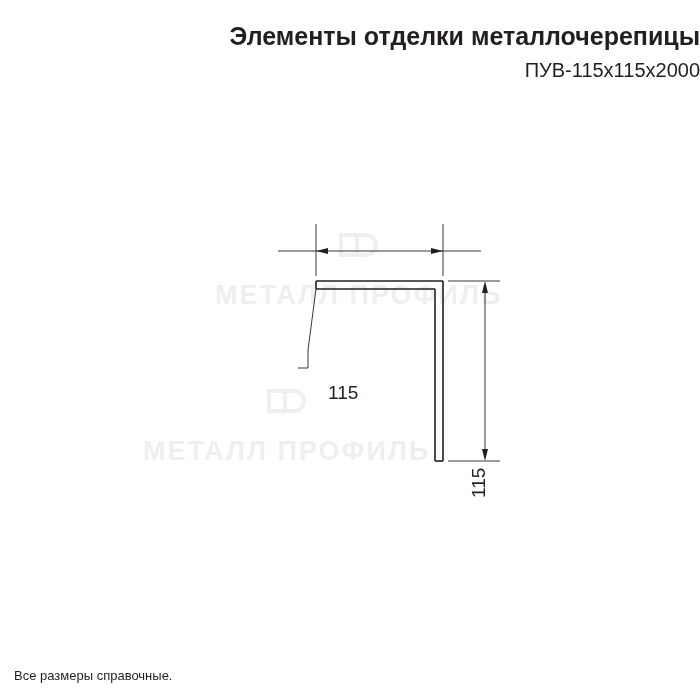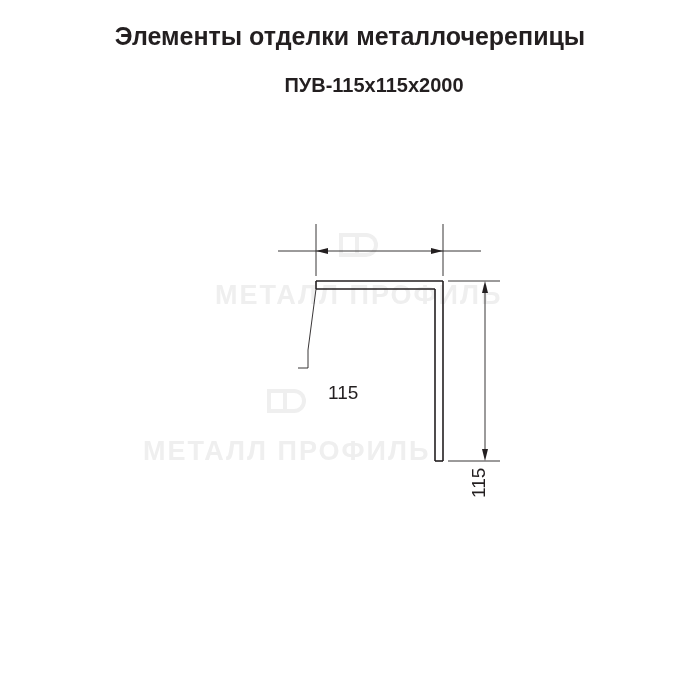--- a/index.html
+++ b/index.html
@@ -15,39 +15,39 @@
     position: relative;
     overflow: hidden;
   }
 
   
   .header {
     position: absolute;
     top: 0;
     left: 0;
     width: 700px;
-    text-align: center;
+    text-align: right;
   }
   .title-main {
     font-size: 25px;
     font-weight: bold;
     margin-top: 22px;
     letter-spacing: 0px;
     line-height: 1.15;
   }
   .title-sub {
     font-size: 20px;
     font-weight: normal;
     margin-top: 24px;
     line-height: 1.2;
   }
   .title-code {
     font-size: 20px;
-    font-weight: bold;
-    margin-top: 22px;
+    font-weight: normal;
+    margin-top: 7px;
     line-height: 1.2;
     padding-left: 48px;
   }
 
   
   .watermark {
     position: absolute;
     color: #efefef;
     font-weight: bold;
     font-size: 27px;
@@ -194,13 +194,14 @@
       <line x1="293" y1="218" x2="283" y2="218"></line>
     </g>
   </svg>
 
   <div class="dim-label dim-top">115</div>
   <div class="dim-label dim-right">115</div>
 
 </div>
 
 <div class="footer">
+  <div>Все размеры справочные.</div>
 </div>
 
 </body></html>

